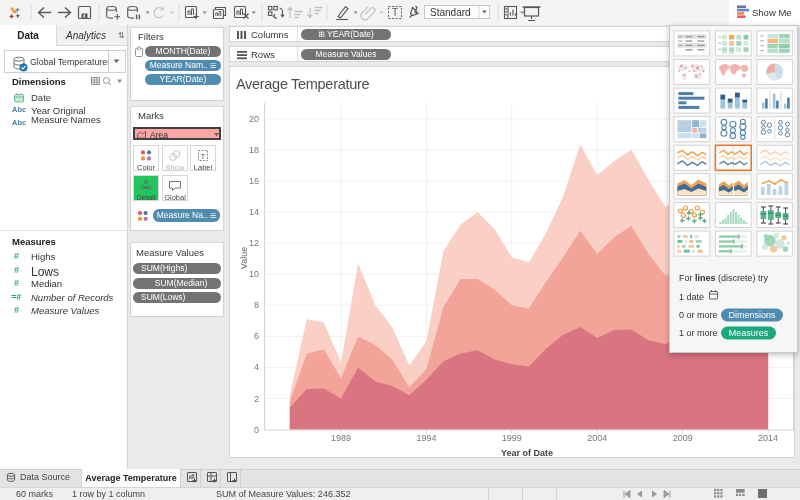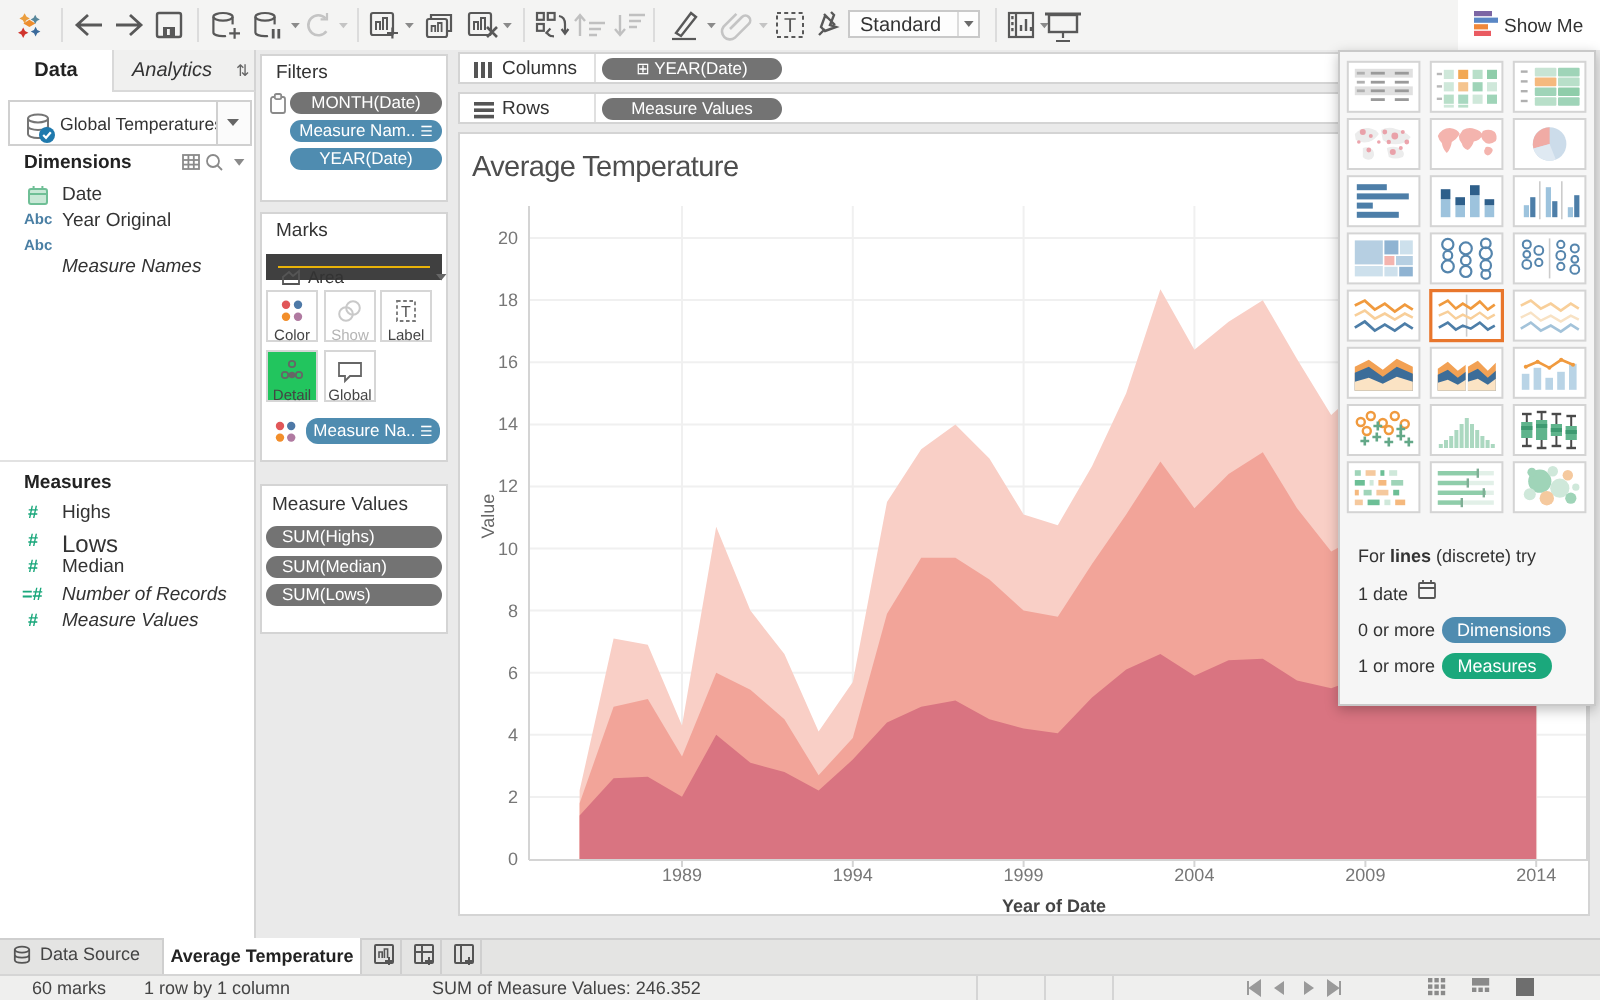--- a/index.html
+++ b/index.html
@@ -199,21 +199,21 @@
 <svg class="abs" style="left:13px;top:91.5px;" width="12" height="11">
 <g stroke="#6fbf96" stroke-width="1" fill="#c8e8d6">
         <rect x="1.5" y="2.5" width="9" height="7.5" rx="1"></rect>
         <path d="M1.5 5 h9 M3.8 2.5 v-1.5 M8.2 2.5 v-1.5" fill="none"></path>
       </g>
 </svg>
 <div class="abs" style="left:31px;top:92px;font-size:9.5px;color:#333;">Date</div>
 <div class="abs" style="left:12px;top:105px;font-size:7.5px;color:#4a7fa4;font-weight:bold;">Abc</div>
 <div class="abs" style="left:31px;top:105px;font-size:9.5px;color:#333;">Year Original</div>
 <div class="abs" style="left:12px;top:118px;font-size:7.5px;color:#4a7fa4;font-weight:bold;">Abc</div>
-<div class="abs" style="left:31px;top:128px;font-size:9.5px;color:#333;font-style:italic;text-align:center;">Measure Names</div>
+<div class="abs" style="left:31px;top:114px;font-size:9.5px;color:#333;text-align:center;">Measure Names</div>
 
 <div class="abs" style="left:0;top:230px;width:127px;height:1px;background:#e2e2e2;"></div>
 <div class="abs" style="left:12px;top:236px;font-size:9.5px;font-weight:bold;color:#222;">Measures</div>
 <div class="abs" style="left:14px;top:251px;font-size:9px;color:#1ba87c;font-weight:bold;">#</div>
 <div class="abs" style="left:31px;top:251px;font-size:9.5px;color:#333;">Highs</div>
 <div class="abs" style="left:14px;top:264.5px;font-size:9px;color:#1ba87c;font-weight:bold;">#</div>
 <div class="abs" style="left:31px;top:264.5px;font-size:12px;color:#333;">Lows</div>
 <div class="abs" style="left:14px;top:278px;font-size:9px;color:#1ba87c;font-weight:bold;">#</div>
 <div class="abs" style="left:31px;top:278px;font-size:9.5px;color:#333;">Median</div>
 <div class="abs" style="left:11px;top:291.5px;font-size:9px;color:#1ba87c;font-weight:bold;">=#</div>
@@ -231,21 +231,21 @@
         <rect x="1.5" y="2.5" width="7" height="8" rx="1"></rect>
         <rect x="3.4" y="1" width="3.2" height="2.6" rx="0.8" fill="#f9f9f9"></rect>
       </g>
 </svg>
 <div class="abs pill gpill" style="left:145px;top:46px;width:76px;height:11px;">MONTH(Date)</div>
 <div class="abs pill bpill" style="left:145px;top:60px;width:76px;height:11px;">Measure Nam.. <span style="font-size:7px;">☰</span></div>
 <div class="abs pill bpill" style="left:145px;top:74px;width:76px;height:11px;">YEAR(Date)</div>
 
 <div class="abs card" style="left:130px;top:106px;width:94px;height:125px;"></div>
 <div class="abs" style="left:138px;top:110px;font-size:9.5px;color:#333;">Marks</div>
-<div class="abs" style="left:133px;top:127px;width:88px;height:13px;background:#eab308;border:6px solid #404040;">
+<div class="abs" style="left:133px;top:127px;width:88px;height:13px;background:#fca5a5;border:2px solid #404040;">
   <svg width="88" height="11">
   <path d="M2.5 9 V5.5 L5.5 3 L7.5 5 L10.5 2.5 V9 Z" fill="none" stroke="#555" stroke-width="0.9"></path>
   <text x="15" y="8.5" font-size="8.5" fill="#333" font-family="Liberation Sans">Area</text>
   <path d="M79 4 l2.6 3.2 2.6 -3.2 z" fill="#666"></path>
   </svg>
 </div>
 
 <div class="abs" style="left:133px;top:145px;width:26px;height:26px;background:#fff;border:1px solid #d6d6d6;text-align:center;">
   <svg width="24" height="13" style="margin:3px auto 0;">
   <circle cx="9" cy="3.4" r="2.1" fill="#e15759"></circle>
@@ -289,21 +289,21 @@
 <circle cx="3" cy="3" r="2.1" fill="#e15759"></circle>
       <circle cx="8.6" cy="3" r="2.1" fill="#4e79a7"></circle>
 <circle cx="3" cy="8.8" r="2.1" fill="#f28e2b"></circle>
       <circle cx="8.6" cy="8.8" r="2.1" fill="#b07aa1"></circle>
 </svg>
 <div class="abs pill bpill" style="left:153px;top:209px;width:67px;height:13px;line-height:13px;">Measure Na.. <span style="font-size:7px;">☰</span></div>
 
 <div class="abs card" style="left:130px;top:242px;width:94px;height:75px;"></div>
 <div class="abs" style="left:136px;top:247px;font-size:9.5px;color:#333;">Measure Values</div>
 <div class="abs pill gpill" style="left:133px;top:263px;width:88px;height:11px;text-align:left;padding-left:8px;">SUM(Highs)</div>
-<div class="abs pill gpill" style="left:133px;top:277.5px;width:88px;height:11px;text-align:left;padding-left:8px;">SUM(Median)</div>
+<div class="abs pill gpill" style="left:133px;top:277.5px;width:88px;height:11px;text-align:center;padding-left:8px;">SUM(Median)</div>
 <div class="abs pill gpill" style="left:133px;top:292px;width:88px;height:11px;text-align:left;padding-left:8px;">SUM(Lows)</div>
 </div>
 
 <div class="abs card" style="left:229px;top:26px;width:566px;height:16px;"></div>
 <div class="abs card" style="left:229px;top:46px;width:566px;height:16px;"></div>
 <div class="abs card" style="left:229px;top:66px;width:566px;height:392px;"></div>
 <div id="shelves">
 <svg class="abs" style="left:236px;top:30px;" width="11" height="10">
 <g fill="#555">
         <rect x="1" y="1" width="2" height="8"></rect>

